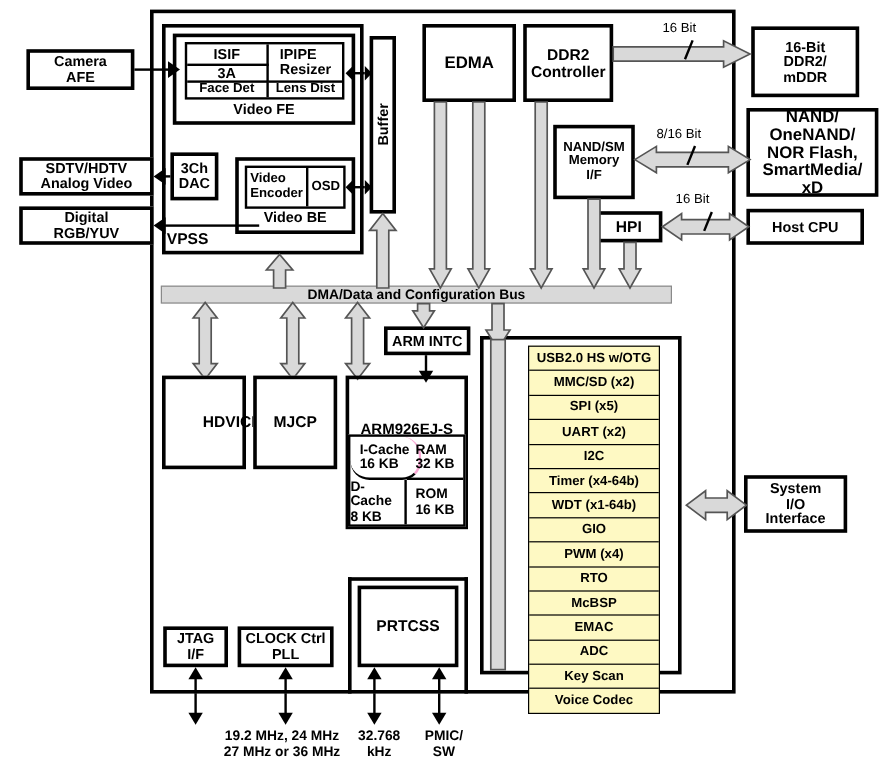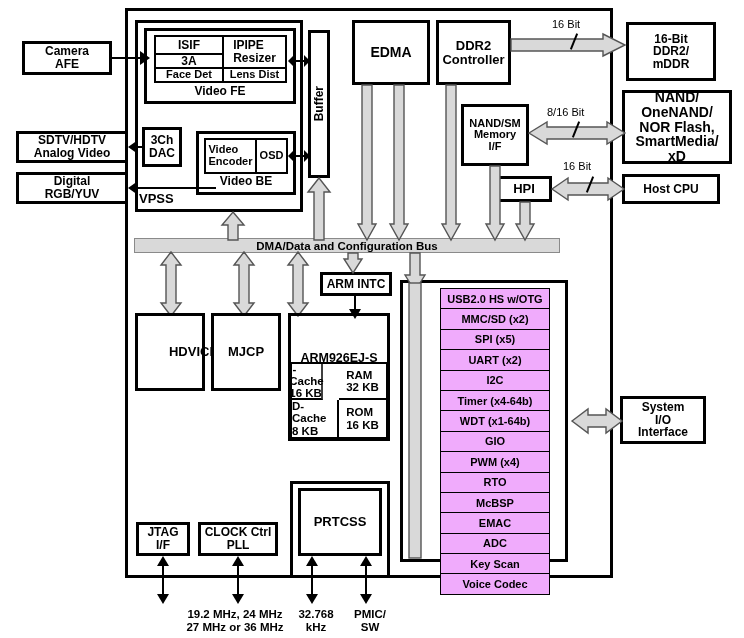--- a/index.html
+++ b/index.html
@@ -32,21 +32,21 @@
   .ln{position:absolute;background:#000;}
 
   
   .blabel{position:absolute;font-weight:normal;font-size:11px;white-space:nowrap;}
 
   
   .vert{writing-mode:vertical-rl;transform:rotate(180deg);}
 
   
   #periph-list{position:absolute;left:440px;top:288px;width:110px;
-               border:1px solid #000;box-sizing:border-box;background:#f0abfc;}
+               border:1px solid #000;box-sizing:border-box;background:#fef9c3;}
   #periph-list .prow{border-bottom:1px solid #000;height:19.4px;display:flex;
                      align-items:center;justify-content:center;
                      font-size:11px;font-weight:bold;white-space:nowrap;}
   #periph-list .prow:last-child{border-bottom:none;}
 
   
   .cell{position:absolute;box-sizing:border-box;display:flex;align-items:center;
         justify-content:center;font-weight:bold;line-height:1.05;}
 </style>
 </head>
@@ -319,21 +319,21 @@
 
   <div class="box" style="left:211px;top:313px;width:70px;height:78px;font-size:13px;">
     <span>MJCP</span>
   </div>
 
   <div class="box nofill" style="left:288px;top:313px;width:102px;height:128px;display:block;"></div>
   <div class="plain" style="left:288px;top:325px;width:102px;height:20px;font-size:12.5px;margin-top:24px;">
     <span>ARM926EJ-S</span>
   </div>
   <div class="box thin" style="left:290px;top:362px;width:98px;height:77px;display:block;"></div>
-  <div class="cell" style="left:292px;top:364px;width:31px;height:36px;border-right:2px solid #404040;border-bottom:2px solid #000;font-size:11.5px;">
+  <div class="cell" style="left:292px;top:364px;width:59px;height:36px;border-right:2px solid #f9a8d4;border-bottom:2px solid #000;font-size:11.5px;border-radius:16px;">
     <span style="white-space:pre-line;">I-Cache
 16 KB</span>
   </div>
   <div class="cell" style="left:339px;top:364px;width:47px;height:36px;border-bottom:2px solid #000;font-size:11.5px;">
     <span style="white-space:pre-line;">RAM
 32 KB</span>
   </div>
   <div class="cell" style="left:292px;top:400px;width:47px;height:37px;border-right:2px solid #000;font-size:11.5px;">
     <span style="white-space:pre-line;">D-Cache
 8 KB</span>

